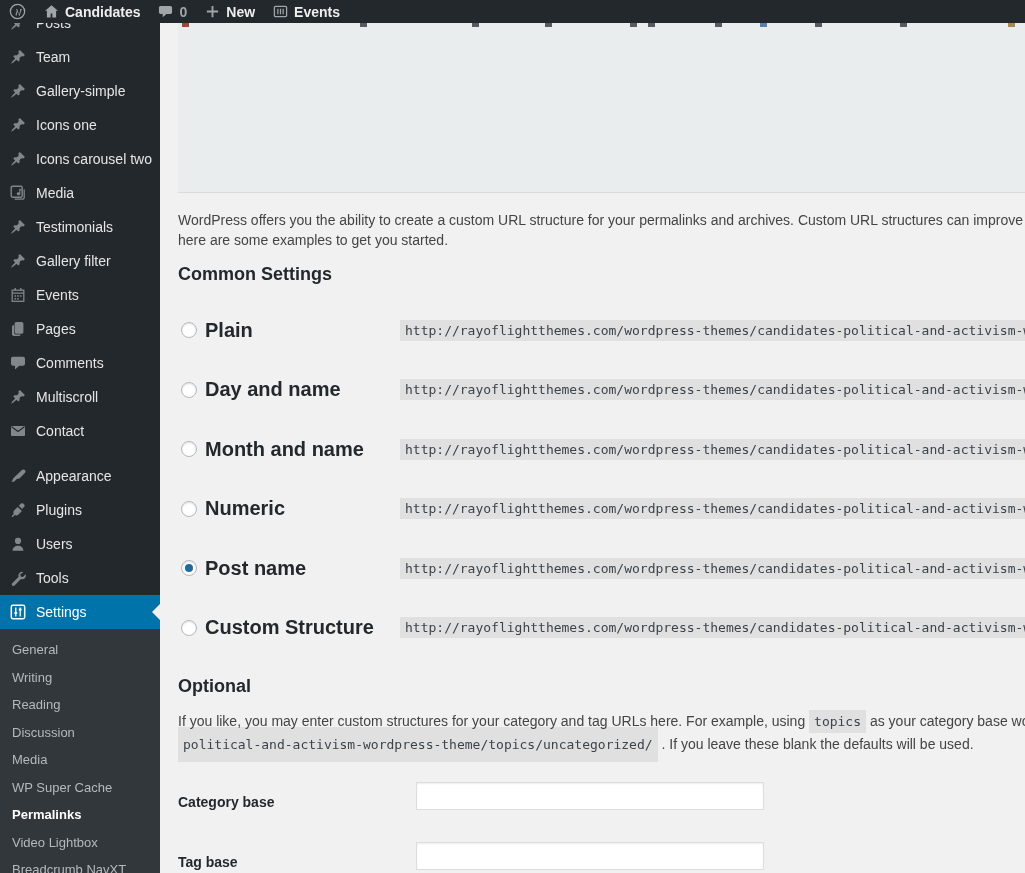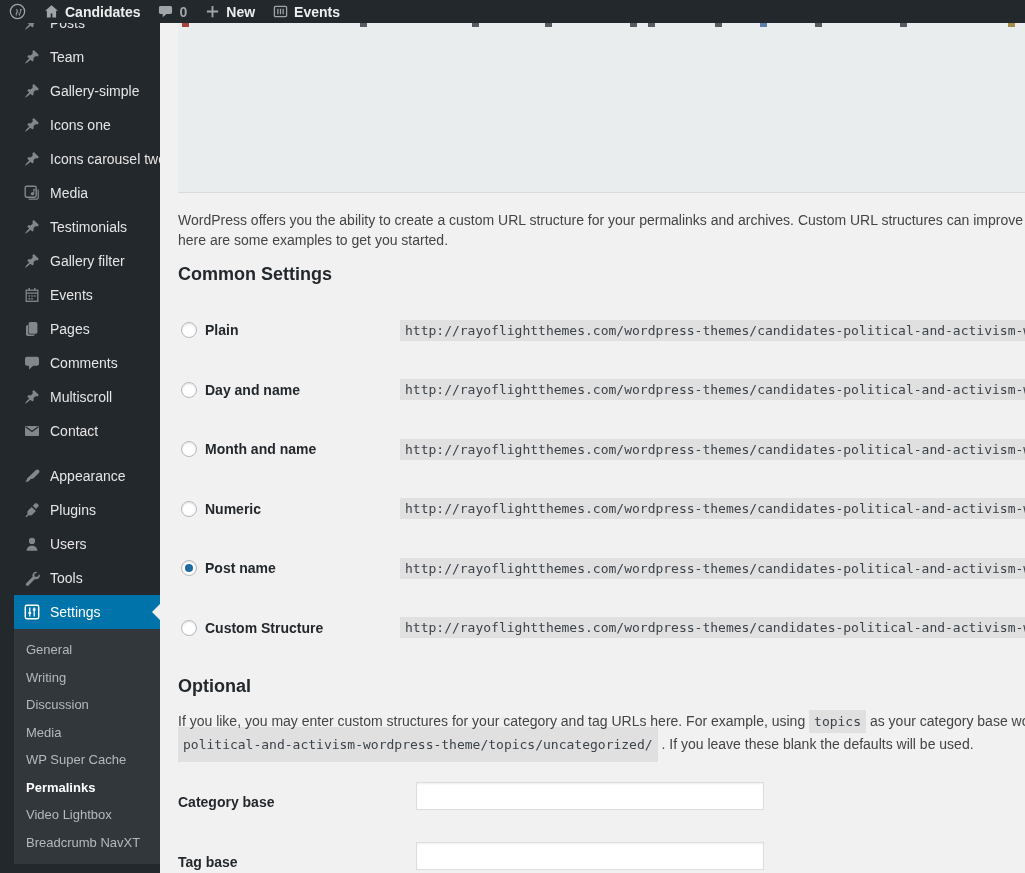--- a/index.html
+++ b/index.html
@@ -19,21 +19,21 @@
   }
   .ab-item { display:flex; align-items:center; gap:6px; padding:0 9px; height:100%; cursor:pointer; }
   .ab-icon { width:15px; height:15px; display:inline-flex; color:#a0a5aa; }
   .ab-icon svg { width:100%; height:100%; }
   .ab-logo { width:17px; height:17px; }
   .ab-count { color:#a0a5aa; }
 
   
   .sidebar {
     position:absolute; top:0; left:0; width:160px; height:873px;
-    background:var(--sidebar-bg, #23282d); z-index:50; overflow:hidden;padding-left:14px;
+    background:var(--sidebar-bg, #23282d); z-index:50; overflow:hidden;
   }
   .menu { padding-top:6px; }
   .menu-item {
     position:relative; height:34px; display:flex; align-items:center;
     padding-left:8px; color:#e5e5e5; font-size:14px; cursor:pointer;
   }
   .menu-item.group-start { margin-top:11px; }
   .mi-icon { width:20px; height:20px; display:inline-flex; align-items:center; justify-content:center; color:#82878c; flex:none; }
   .mi-icon svg { width:16px; height:16px; }
   .mi-label { margin-left:8px; white-space:nowrap; }
@@ -75,21 +75,21 @@
   .opt-row { display:flex; align-items:center; height:22px; margin-bottom:37.5px; padding-left:3px; }
   .radio {
     width:16px; height:16px; flex:none; border-radius:50%;
     border:1px solid #b4b9be; background:#fff;
     box-shadow:inset 0 1px 2px rgba(0,0,0,.12); cursor:pointer;
   }
   .radio.checked::after {
     content:''; display:block; width:8px; height:8px; margin:3px;
     border-radius:50%; background:var(--radio-dot, #1e6b9e);
   }
-  .opt-label { margin-left:8px; width:195px; flex:none; font-size:14px; font-weight:bold; color:#23282d; }
+  .opt-label { margin-left:8px; width:195px; flex:none; font-size:20px; font-weight:bold; color:#23282d; }
   code, .code {
     font-family:"DejaVu Sans Mono", monospace; font-size:13px;
     background:rgba(0,0,0,.07); color:#3c434a; padding:3px 5px;
   }
   .opt-url { flex:1; overflow:hidden; white-space:nowrap; }
 
   .optional-desc { margin:13px 0 0 18px; font-size:14px; line-height:23px; color:#444; }
   .optional-desc .cutline { white-space:nowrap; overflow:hidden; width:847px; }
   .optional-desc .code { padding:10px 5px; }
 
@@ -301,20 +301,21 @@
             <rect x="4.4" y="8" width="2.8" height="2" fill="currentColor"></rect>
             <rect x="8.8" y="4.6" width="2.8" height="2" fill="currentColor"></rect>
           </svg>
         </span>
         <span class="mi-label">Settings</span>
       </div>
     </div>
   <div class="submenu">
       <div class="submenu-item">General</div>
       <div class="submenu-item">Writing</div>
+      <div class="submenu-item">Reading</div>
       <div class="submenu-item">Discussion</div>
       <div class="submenu-item">Media</div>
       <div class="submenu-item">WP Super Cache</div>
       <div class="submenu-item current">Permalinks</div>
       <div class="submenu-item">Video Lightbox</div>
       <div class="submenu-item">Breadcrumb NavXT</div>
     </div>
 </div>
 
 <div class="content">

